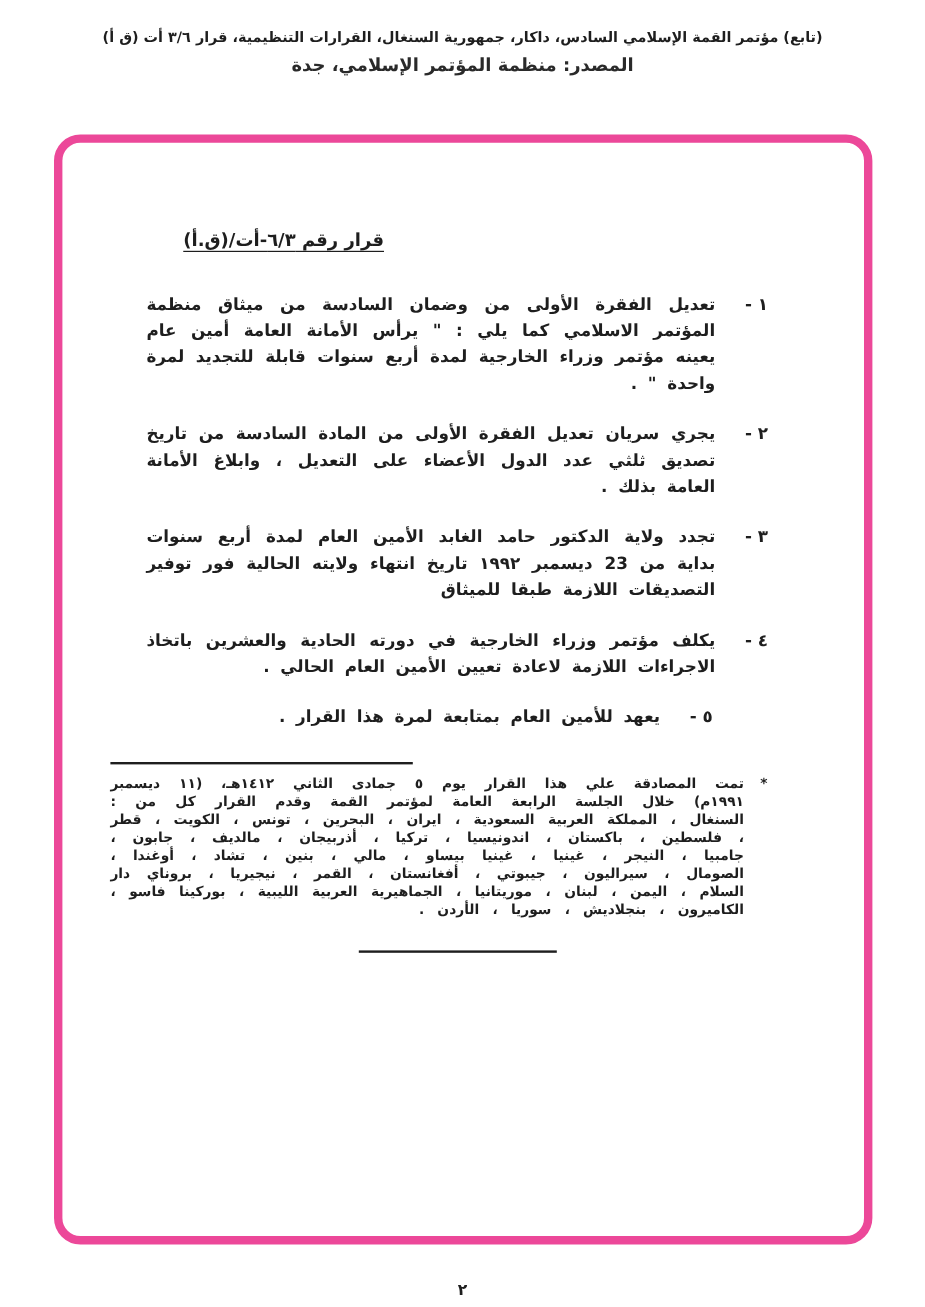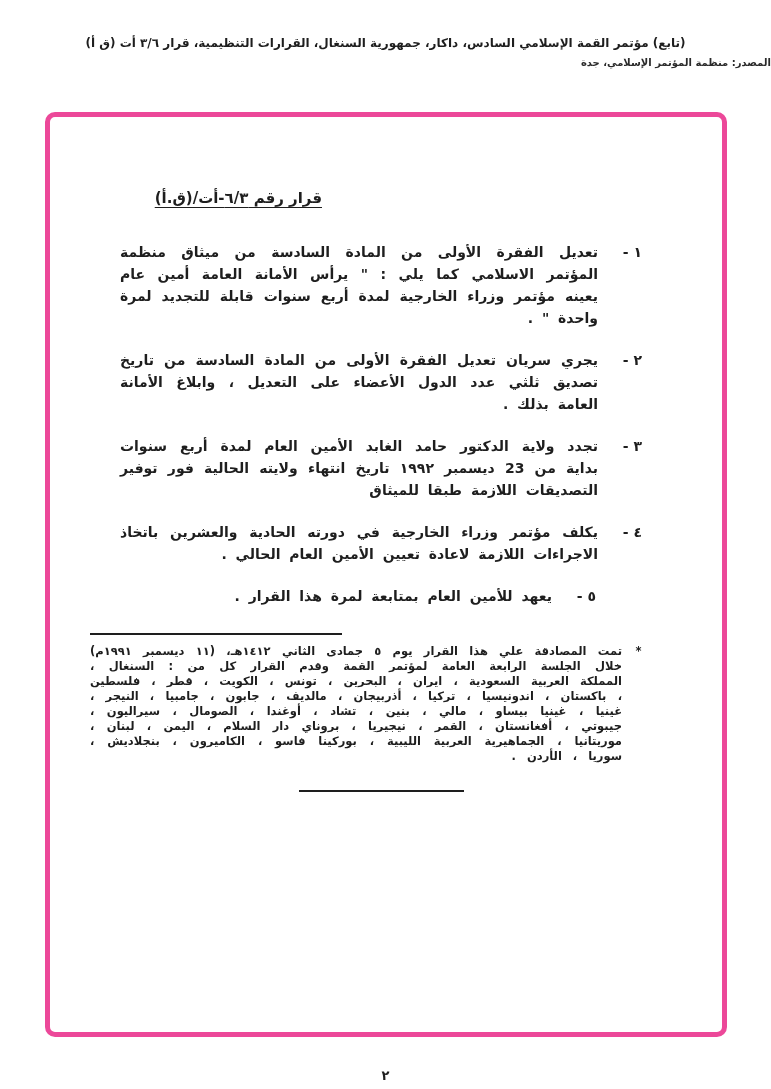--- a/index.html
+++ b/index.html
@@ -4,30 +4,30 @@
 <style>
   * { margin: 0; padding: 0; box-sizing: border-box; }
   html, body { width: 771px; height: 1089px; }
   body {
     background: #ffffff;
     font-family: "DejaVu Sans", sans-serif;
     color: #1e1e1e;
     position: relative;
     overflow: hidden;
   }
-  .doc-header { text-align: center; padding-top: 36px; direction: rtl; }
+  .doc-header { text-align: center; padding-top: 24px; direction: rtl; }
   .header-line1 { font-size: 12px; font-weight: bold; letter-spacing: 0px; }
-  .header-line2 { font-size: 10px; font-weight: bold; margin-top: 7px; color: #2a2a2a; text-align: right; }
+  .header-line2 { font-size: 15px; font-weight: bold; margin-top: 7px; color: #2a2a2a; }
 
   .green-frame {
     position: absolute;
     left: 45px; top: 112px;
     width: 682px; height: 925px;
-    border: 5px solid #ec4899;
-    border-radius: 10px;
+    border: 7px solid #ec4899;
+    border-radius: 22px;
     background: #ffffff;
   }
   .content {
     direction: rtl;
     padding: 70px 80px 0 70px;
     font-size: 14px;
     font-weight: bold;
     line-height: 22px;
   }
   .title {
@@ -91,21 +91,21 @@
 <div class="green-frame">
   <div class="content">
 
     <h1 class="title">قرار رقم ٦/٣-أت/(ق.أ)</h1>
 
 
 
     <ol class="items">
   <li class="item">
     <span class="item-num">١ -</span>
-    <span class="item-text">تعديل الفقرة الأولى من المادة السادسة من ميثاق منظمة المؤتمر الاسلامي كما يلي : " يرأس الأمانة العامة أمين عام يعينه مؤتمر وزراء الخارجية لمدة أربع سنوات قابلة للتجديد لمرة واحدة " .</span>
+    <span class="item-text">تعديل الفقرة الأولى من وضمان السادسة من ميثاق منظمة المؤتمر الاسلامي كما يلي : " يرأس الأمانة العامة أمين عام يعينه مؤتمر وزراء الخارجية لمدة أربع سنوات قابلة للتجديد لمرة واحدة " .</span>
   </li>
 
   <li class="item">
     <span class="item-num">٢ -</span>
     <span class="item-text">يجري سريان تعديل الفقرة الأولى من المادة السادسة من تاريخ تصديق ثلثي عدد الدول الأعضاء على التعديل ، وابلاغ الأمانة العامة بذلك .</span>
   </li>
 
   <li class="item">
     <span class="item-num">٣ -</span>
     <span class="item-text">تجدد ولاية الدكتور حامد الغابد الأمين العام لمدة أربع سنوات بداية من 23 ديسمبر ١٩٩٢ تاريخ انتهاء ولايته الحالية فور توفير التصديقات اللازمة طبقا للميثاق</span>

